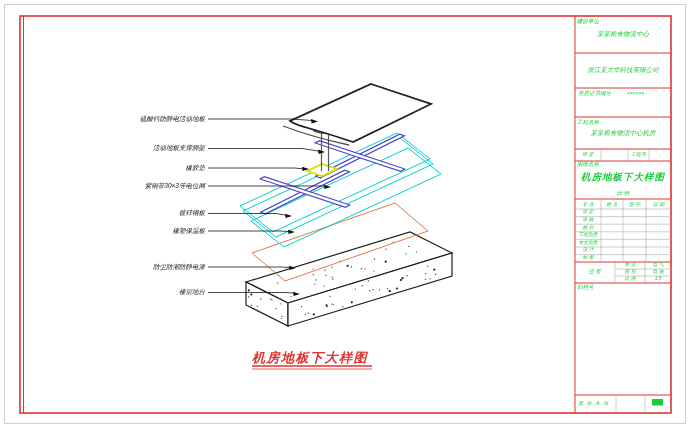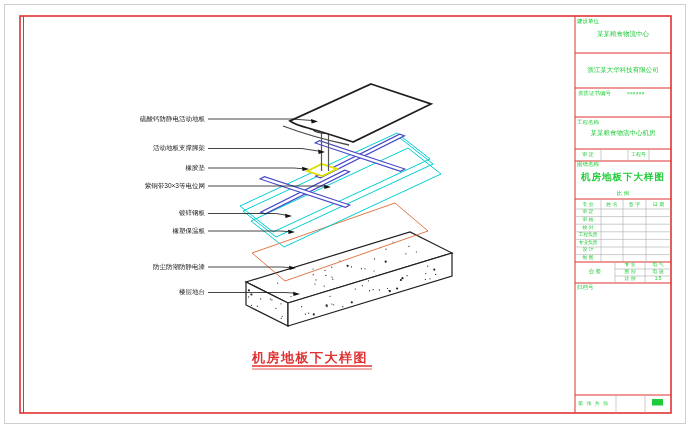--- a/index.html
+++ b/index.html
@@ -1,19 +1,19 @@
 <!DOCTYPE html>
 <html style="--red: #e03232; --green: #1ecb38; --blue: #4646c8; --cyan: #00d0d0; --orange: #e0794a; --yellow: #dede00;"><head>
 <meta charset="utf-8">
 <style>
   html,body{margin:0;padding:0;background:#fff;}
   .page{position:relative;width:690px;height:428px;background:#fff;overflow:hidden;
         font-family:"Liberation Sans","DejaVu Sans",sans-serif;}
   svg.art{position:absolute;left:0;top:0;}
-  .t{position:absolute;white-space:nowrap;line-height:1;display:block;}
+  .t{position:absolute;white-space:nowrap;line-height:1;display:block;font-style:italic;}
   .llab{font-size:6.5px;color:#161616;right:485px;text-align:right;}
   .green{color:var(--green,#1ecb38);}
   .ctr{text-align:center;}
   .caption{left:230px;width:160px;top:351px;text-align:center;color:var(--red,#e03232);
            font-weight:bold;font-size:13px;letter-spacing:1.5px;}
   .sheet-title{font-size:9.5px;font-weight:bold;letter-spacing:1px;}
   
   .rl{stroke:var(--red,#e03232);fill:none;}
   .gl{stroke:#ababab;stroke-width:.6;fill:none;}
   .pg{stroke:#cfcfcf;fill:none;}

